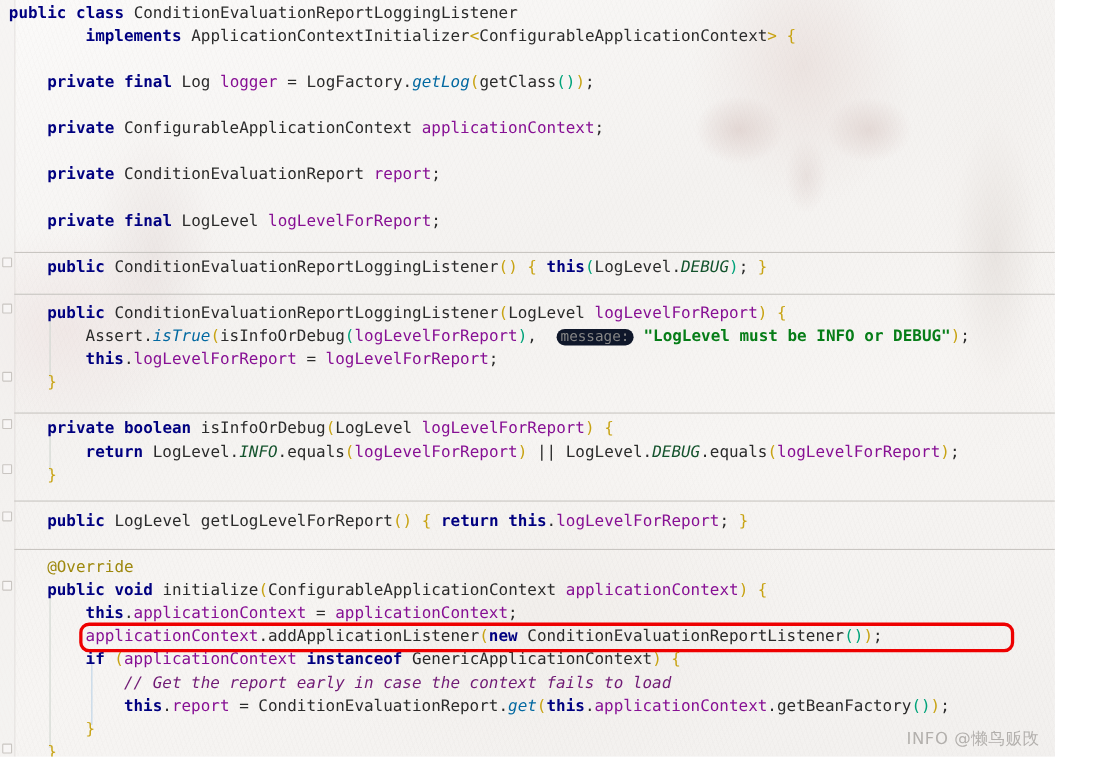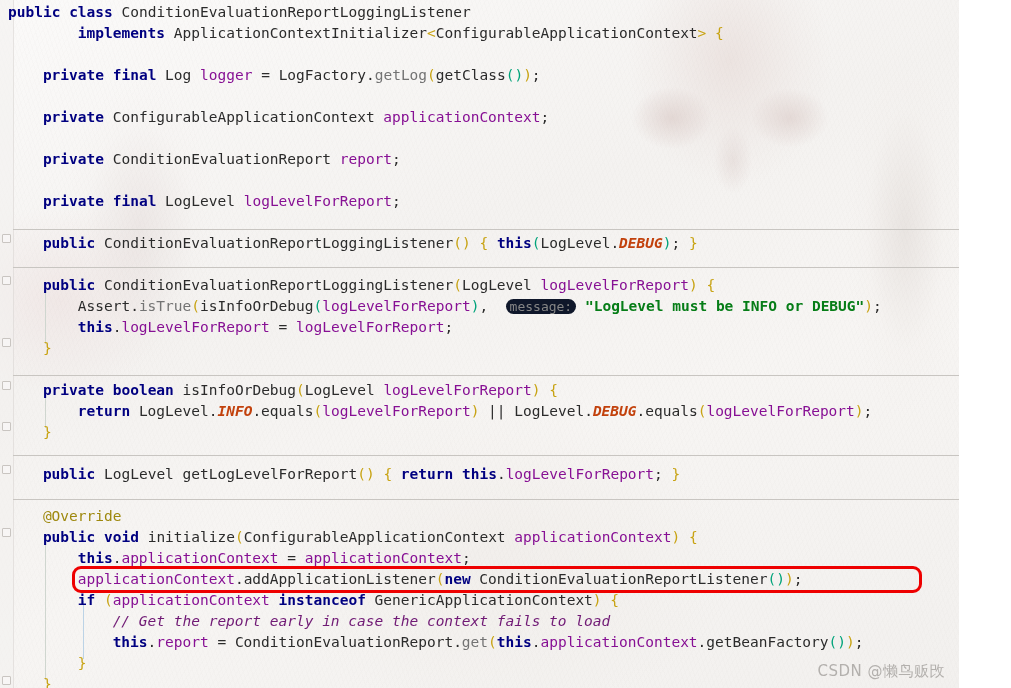--- a/index.html
+++ b/index.html
@@ -98,22 +98,22 @@
     height: 21px;
     line-height: 21px;
     white-space: pre;
   }
 
   
   .kw   { color: #000080; font-weight: bold; }
   .type { color: #2b2b2b; }
   .fld  { color: #871094; margin-top: 25px; }
   .str  { color: #067d17; font-weight: bold; }
-  .stat { color: #c2410c; font-style: italic; font-weight: bold; }
-  .statm{ color: #737373; }
+  .stat { color: #14532d; font-style: italic; }
+  .statm{ color: #0369a1; font-style: italic; }
   .ann  { color: #9e880d; }
   .cmt  { color: #701a75; font-style: italic; }
   .br1  { color: #c8a313; }
   .br2  { color: #00a37a; }
   .op   { color: #2b2b2b; }
 
   
   .hint {
     color: #868686;
     background: #0f172a;
@@ -174,15 +174,15 @@
       <div class="indent-guide" style="left: 45px; top: 286px; height: 58px;"></div>
       <div class="indent-guide" style="left: 45px; top: 391px; height: 37px;"></div>
       <div class="indent-guide" style="left: 45px; top: 538px; height: 142px;"></div>
       <div class="indent-guide blue" style="left: 83px; top: 601px; height: 58px;"></div>
     </div>
 
   <div id="code"><div class="line" style="top: 2px; left: 8px;"><span class="kw">public</span><span class="op"> </span><span class="kw">class</span><span class="op"> </span><span class="type">ConditionEvaluationReportLoggingListener</span></div><div class="line" style="top: 23px; left: 77.76px;"><span class="kw">implements</span><span class="op"> </span><span class="type">ApplicationContextInitializer</span><span class="br1">&lt;</span><span class="type">ConfigurableApplicationContext</span><span class="br1">&gt;</span><span class="op"> </span><span class="br1">{</span></div><div class="line" style="top: 44px; left: 8px;"></div><div class="line" style="top: 65px; left: 42.88px;"><span class="kw">private</span><span class="op"> </span><span class="kw">final</span><span class="op"> </span><span class="type">Log</span><span class="op"> </span><span class="fld">logger</span><span class="op"> </span><span class="op">=</span><span class="op"> </span><span class="type">LogFactory</span><span class="op">.</span><span class="statm">getLog</span><span class="br1">(</span><span class="type">getClass</span><span class="br2">(</span><span class="br2">)</span><span class="br1">)</span><span class="op">;</span></div><div class="line" style="top: 86px; left: 8px;"></div><div class="line" style="top: 107px; left: 42.88px;"><span class="kw">private</span><span class="op"> </span><span class="type">ConfigurableApplicationContext</span><span class="op"> </span><span class="fld">applicationContext</span><span class="op">;</span></div><div class="line" style="top: 128px; left: 8px;"></div><div class="line" style="top: 149px; left: 42.88px;"><span class="kw">private</span><span class="op"> </span><span class="type">ConditionEvaluationReport</span><span class="op"> </span><span class="fld">report</span><span class="op">;</span></div><div class="line" style="top: 170px; left: 8px;"></div><div class="line" style="top: 191px; left: 42.88px;"><span class="kw">private</span><span class="op"> </span><span class="kw">final</span><span class="op"> </span><span class="type">LogLevel</span><span class="op"> </span><span class="fld">logLevelForReport</span><span class="op">;</span></div><div class="line" style="top: 212px; left: 8px;"></div><div class="line" style="top: 233px; left: 42.88px;"><span class="kw">public</span><span class="op"> </span><span class="type">ConditionEvaluationReportLoggingListener</span><span class="br1">(</span><span class="br1">)</span><span class="op"> </span><span class="br1">{</span><span class="op"> </span><span class="kw">this</span><span class="br2">(</span><span class="type">LogLevel</span><span class="op">.</span><span class="stat">DEBUG</span><span class="br2">)</span><span class="op">;</span><span class="op"> </span><span class="br1">}</span></div><div class="line" style="top: 254px; left: 8px;"></div><div class="line" style="top: 275px; left: 42.88px;"><span class="kw">public</span><span class="op"> </span><span class="type">ConditionEvaluationReportLoggingListener</span><span class="br1">(</span><span class="type">LogLevel</span><span class="op"> </span><span class="fld">logLevelForReport</span><span class="br1">)</span><span class="op"> </span><span class="br1">{</span></div><div class="line" style="top: 296px; left: 77.76px;"><span class="type">Assert</span><span class="op">.</span><span class="statm">isTrue</span><span class="br1">(</span><span class="type">isInfoOrDebug</span><span class="br2">(</span><span class="fld">logLevelForReport</span><span class="br2">)</span><span class="op">,</span><span class="op"> </span><span class="op"> </span><span class="hint">message:</span><span class="op"> </span><span class="str">"LogLevel must be INFO or DEBUG"</span><span class="br1">)</span><span class="op">;</span></div><div class="line" style="top: 317px; left: 77.76px;"><span class="kw">this</span><span class="op">.</span><span class="fld">logLevelForReport</span><span class="op"> </span><span class="op">=</span><span class="op"> </span><span class="fld">logLevelForReport</span><span class="op">;</span></div><div class="line" style="top: 338px; left: 42.88px;"><span class="br1">}</span></div><div class="line" style="top: 359px; left: 8px;"></div><div class="line" style="top: 380px; left: 42.88px;"><span class="kw">private</span><span class="op"> </span><span class="kw">boolean</span><span class="op"> </span><span class="type">isInfoOrDebug</span><span class="br1">(</span><span class="type">LogLevel</span><span class="op"> </span><span class="fld">logLevelForReport</span><span class="br1">)</span><span class="op"> </span><span class="br1">{</span></div><div class="line" style="top: 401px; left: 77.76px;"><span class="kw">return</span><span class="op"> </span><span class="type">LogLevel</span><span class="op">.</span><span class="stat">INFO</span><span class="op">.</span><span class="type">equals</span><span class="br1">(</span><span class="fld">logLevelForReport</span><span class="br1">)</span><span class="op"> </span><span class="op">|</span><span class="op">|</span><span class="op"> </span><span class="type">LogLevel</span><span class="op">.</span><span class="stat">DEBUG</span><span class="op">.</span><span class="type">equals</span><span class="br1">(</span><span class="fld">logLevelForReport</span><span class="br1">)</span><span class="op">;</span></div><div class="line" style="top: 422px; left: 42.88px;"><span class="br1">}</span></div><div class="line" style="top: 443px; left: 8px;"></div><div class="line" style="top: 464px; left: 42.88px;"><span class="kw">public</span><span class="op"> </span><span class="type">LogLevel</span><span class="op"> </span><span class="type">getLogLevelForReport</span><span class="br1">(</span><span class="br1">)</span><span class="op"> </span><span class="br1">{</span><span class="op"> </span><span class="kw">return</span><span class="op"> </span><span class="kw">this</span><span class="op">.</span><span class="fld">logLevelForReport</span><span class="op">;</span><span class="op"> </span><span class="br1">}</span></div><div class="line" style="top: 485px; left: 8px;"></div><div class="line" style="top: 506px; left: 42.88px;"><span class="ann">@Override</span></div><div class="line" style="top: 527px; left: 42.88px;"><span class="kw">public</span><span class="op"> </span><span class="kw">void</span><span class="op"> </span><span class="type">initialize</span><span class="br1">(</span><span class="type">ConfigurableApplicationContext</span><span class="op"> </span><span class="fld">applicationContext</span><span class="br1">)</span><span class="op"> </span><span class="br1">{</span></div><div class="line" style="top: 548px; left: 77.76px;"><span class="kw">this</span><span class="op">.</span><span class="fld">applicationContext</span><span class="op"> </span><span class="op">=</span><span class="op"> </span><span class="fld">applicationContext</span><span class="op">;</span></div><div class="line" style="top: 569px; left: 77.76px;"><span class="fld">applicationContext</span><span class="op">.</span><span class="type">addApplicationListener</span><span class="br1">(</span><span class="kw">new</span><span class="op"> </span><span class="type">ConditionEvaluationReportListener</span><span class="br2">(</span><span class="br2">)</span><span class="br1">)</span><span class="op">;</span></div><div class="line" style="top: 590px; left: 77.76px;"><span class="kw">if</span><span class="op"> </span><span class="br1">(</span><span class="fld">applicationContext</span><span class="op"> </span><span class="kw">instanceof</span><span class="op"> </span><span class="type">GenericApplicationContext</span><span class="br1">)</span><span class="op"> </span><span class="br1">{</span></div><div class="line" style="top: 611px; left: 112.64px;"><span class="cmt">// Get the report early in case the context fails to load</span></div><div class="line" style="top: 632px; left: 112.64px;"><span class="kw">this</span><span class="op">.</span><span class="fld">report</span><span class="op"> </span><span class="op">=</span><span class="op"> </span><span class="type">ConditionEvaluationReport</span><span class="op">.</span><span class="statm">get</span><span class="br1">(</span><span class="kw">this</span><span class="op">.</span><span class="fld">applicationContext</span><span class="op">.</span><span class="type">getBeanFactory</span><span class="br2">(</span><span class="br2">)</span><span class="br1">)</span><span class="op">;</span></div><div class="line" style="top: 653px; left: 77.76px;"><span class="br1">}</span></div><div class="line" style="top: 674px; left: 42.88px;"><span class="br1">}</span></div></div>
 
   <div id="red-box" style="left: 72px; top: 566px; width: 850px; height: 27px; border-color: rgb(238, 0, 0);"></div>
 
-  <div id="watermark">CSDN @懒鸟贩攺</div>
+  <div id="watermark">INFO @懒鸟贩攺</div>
 
 </div>
 
 </body></html>

